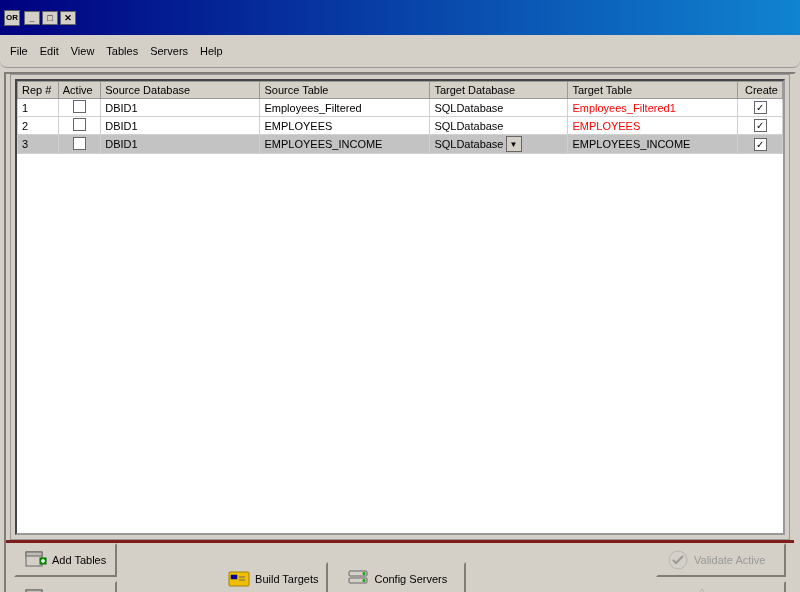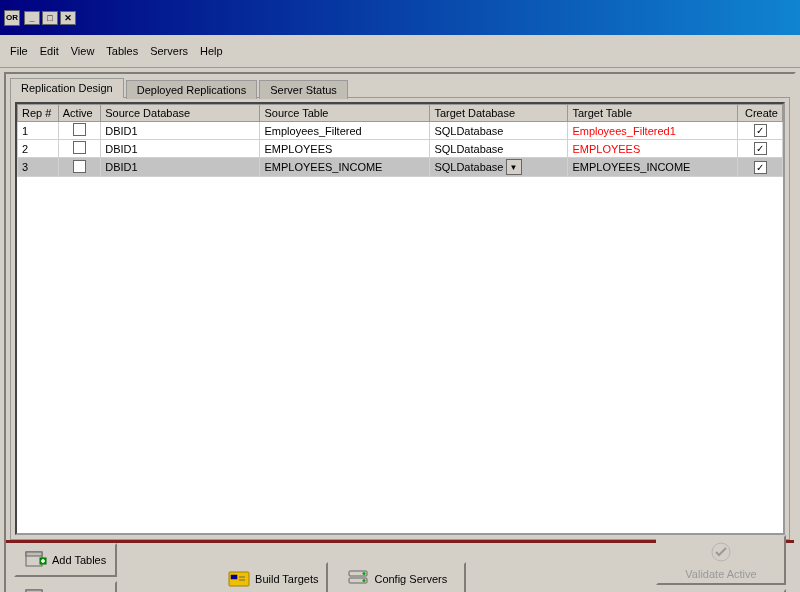--- a/index.html
+++ b/index.html
@@ -52,20 +52,21 @@
     }
 
     
     .menu-bar {
       background: #d4d0c8;
       height: 24px;
       display: flex;
       align-items: center;
       padding: 16px 4px;
       border-bottom: 1px solid #999;
+      border-radius: 7px;
     }
     .menu-item {
       padding: 2px 6px;
       font-size: 11px;
       cursor: pointer;
     }
 
     
     .main-content {
       margin: 4px;
@@ -267,31 +268,20 @@
   <span class="menu-item">File</span>
   <span class="menu-item">Edit</span>
   <span class="menu-item">View</span>
   <span class="menu-item">Tables</span>
   <span class="menu-item">Servers</span>
   <span class="menu-item">Help</span>
 </div>
 
 <div class="main-content">
 
-  <div class="tabs">
-    <div class="tab active">
-      <span>Replication Design</span>
-    </div>
-    <div class="tab">
-      <span>Deployed Replications</span>
-    </div>
-    <div class="tab">
-      <span>Server Status</span>
-    </div>
-  </div>
 
   <div class="tab-content">
     <div class="table-container">
       <table>
         <thead>
           <tr>
             <th class="col-rep">Rep #</th>
             <th class="col-active">Active</th>
             <th class="col-source-db">Source Database</th>
             <th class="col-source-table">Source Table</th>
@@ -383,21 +373,21 @@
           <rect x="3" y="11" width="18" height="5" rx="1" fill="#d4d0c8" stroke="#666" stroke-width="1"></rect>
           <circle cx="18" cy="13.5" r="1.5" fill="#00aa00"></circle>
         </svg>
         <span>Config Servers</span>
       </button>
     </div>
 
     <div class="spacer"></div>
 
     <div class="toolbar-section">
-      <button class="toolbar-btn disabled" style="min-width:130px;flex-direction:column;">
+      <button class="toolbar-btn disabled" style="min-width:130px;">
         <svg class="btn-icon" viewBox="0 0 24 24" opacity="0.5">
           <circle cx="12" cy="12" r="9" fill="#d4d0c8" stroke="#999" stroke-width="1"></circle>
           <path d="M7 12 L10 15 L17 8" stroke="#666" stroke-width="2" fill="none"></path>
         </svg>
         <span style="color:#999;">Validate Active</span>
       </button>
       <button class="toolbar-btn disabled" style="min-width:130px;justify-content:center;">
         <svg class="btn-icon" viewBox="0 0 24 24" opacity="0.5">
           <rect x="3" y="14" width="18" height="6" rx="1" fill="#d4d0c8" stroke="#999" stroke-width="1"></rect>
           <polygon points="12,3 20,14 4,14" fill="#d4d0c8" stroke="#999" stroke-width="1"></polygon>

